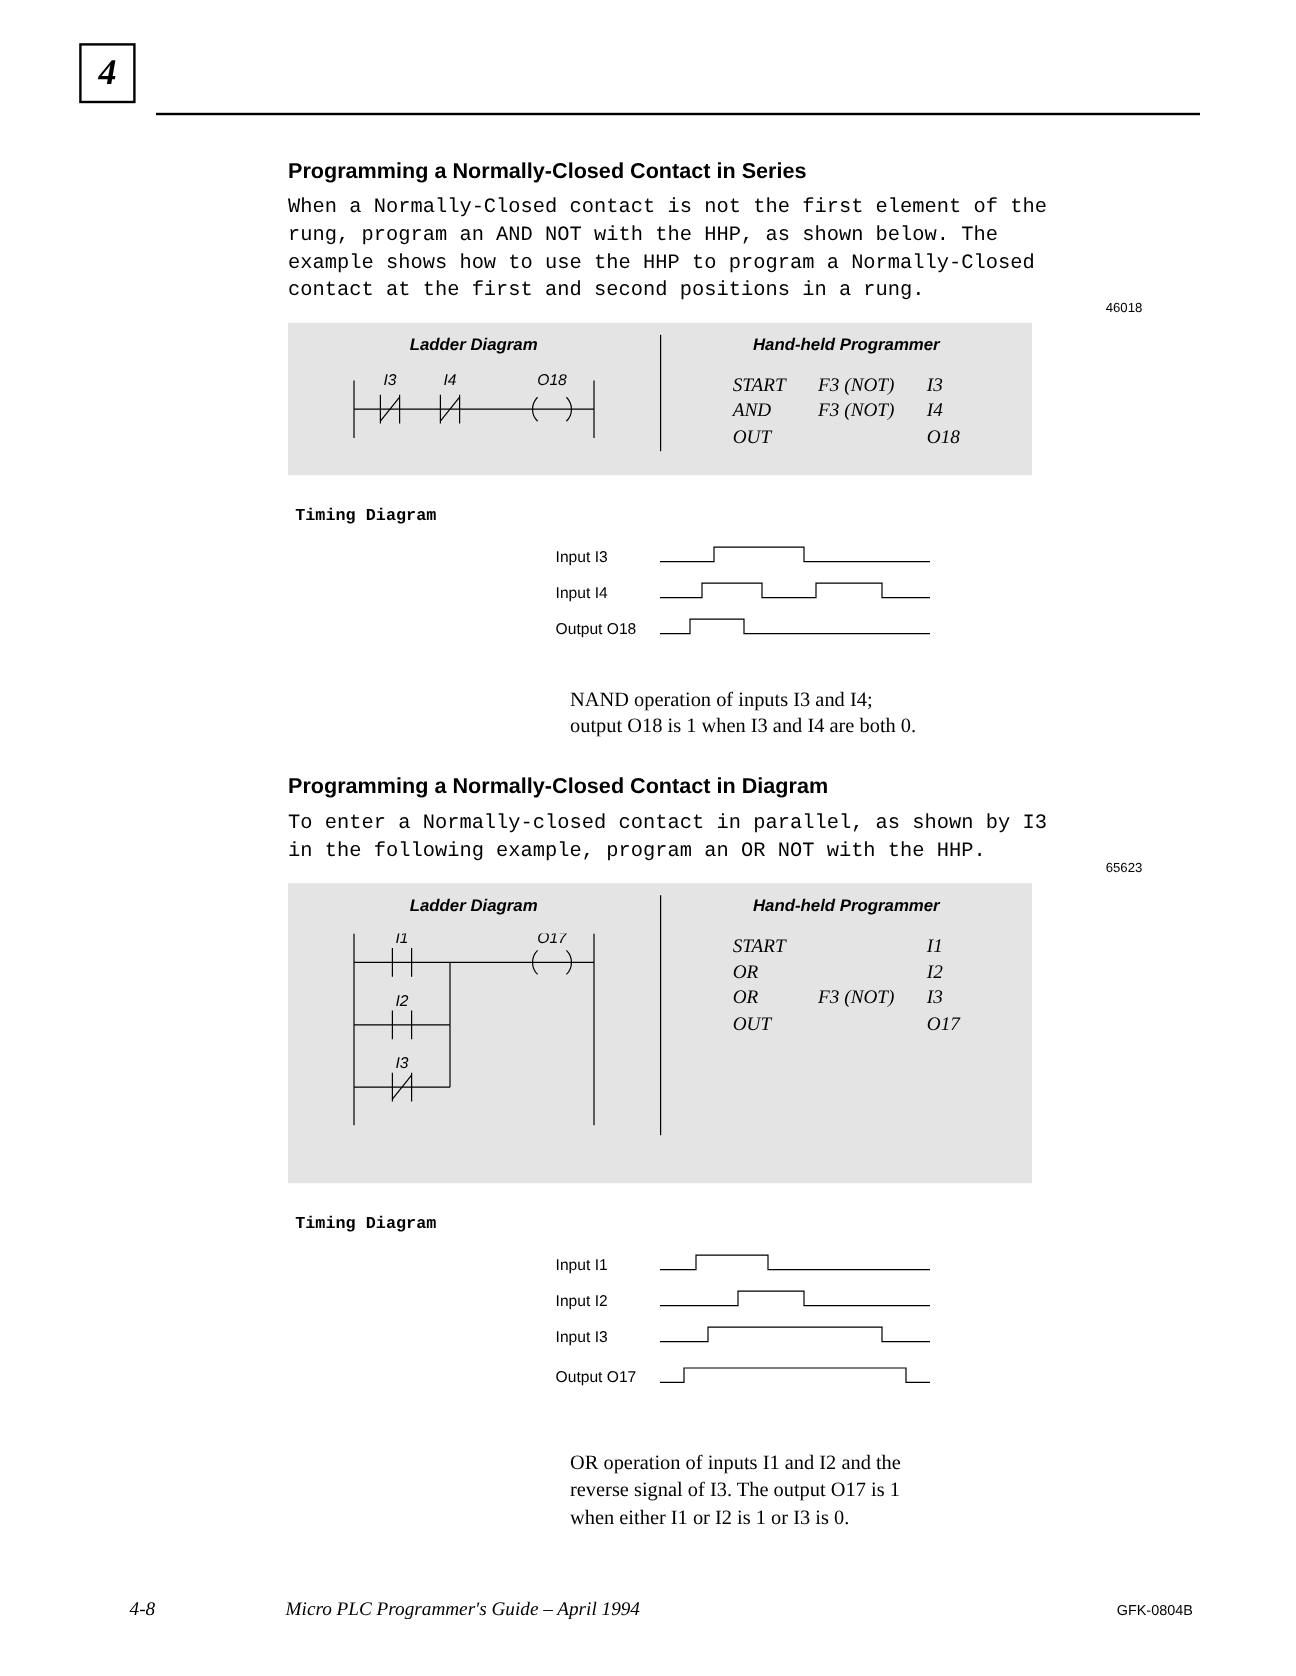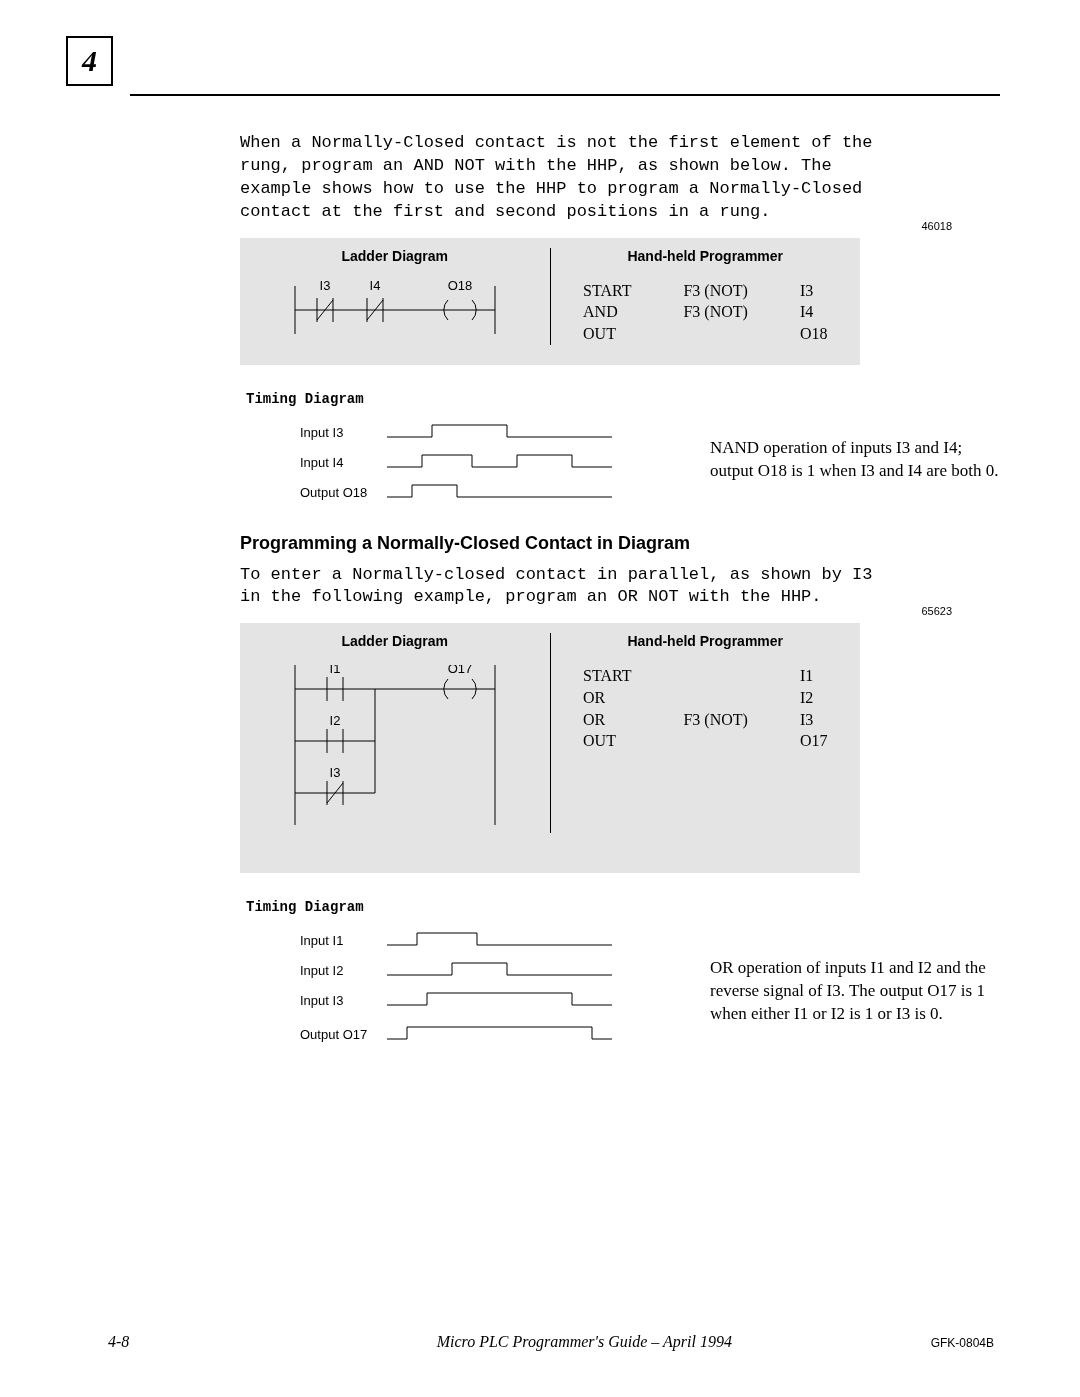--- a/index.html
+++ b/index.html
@@ -71,20 +71,21 @@
     padding: 10px 0 20px 0;
     position: relative;
   }
   .cols {
     display: flex;
     width: 100%;
   }
   .half {
     width: 50%;
     position: relative;
+    font-style: italic;
   }
   .vsep {
     border-right: 1px solid #000;
   }
   .col-title {
     text-align: center;
     font-family: Arial, sans-serif;
     font-weight: bold;
     font-size: 14px;
     margin-bottom: 16px;
@@ -92,38 +93,39 @@
   .ladder-svg, .timing-svg {
     display: block;
     margin: 0 auto;
   }
   .ladder-label {
     font-family: Arial, sans-serif;
     font-size: 13px;
   }
   .hhp {
     display: flex;
-    gap: 52px;
+    gap: 27px;
     justify-content: center;
     margin-top: 8px;
     font-family: "Book Antiqua", Palatino, serif;
     font-size: 16px;
   }
   .hhp div { line-height: 1.35; }
   .sub-title {
     font-family: Liberation Mono, monospace;
     font-weight: bold;
     font-size: 14px;
     margin: 26px 0 8px 6px;
   }
   .timing-block {
     display: flex;
     align-items: center;
     gap: 36px;
     margin-top: 0;
+    flex-direction: column;
   }
   .timing-desc {
     font-family: "Book Antiqua", Palatino, serif;
     font-size: 17px;
     line-height: 1.35;
     max-width: 290px;
   }
   .tlabel {
     font-family: Arial, sans-serif;
     font-size: 13px;
@@ -139,21 +141,20 @@
   }
   .foot-pg {
     font-style: italic;
     font-size: 16px;
     width: 130px;
   }
   .foot-title {
     font-style: italic;
     font-size: 16px;
     flex: 1;
-    text-align: center;
   }
   .foot-code {
     font-family: Arial, sans-serif;
     font-size: 12px;
   }
   .big2 {
     height: 220px;
   }
 </style>
 </head>
@@ -162,20 +163,21 @@
 <div class="page">
 
   <div class="pg-num-box">
     <span>4</span>
   </div>
 
   <div class="hr"></div>
 
   <div class="content">
 
+    <h3 class="section">Programming  a  Normally-Closed Contact in Series</h3>
     <p class="body">When a Normally-Closed contact is not the first element of the rung, program an AND  NOT  with the HHP, as shown below. The example shows how to use the HHP to program a Normally-Closed contact at the first and second positions in a rung.</p>
 
     <div class="fig">
       <div class="fig-id">46018</div>
       <div class="gray">
         <div class="cols">
           <div class="half vsep">
             <div class="col-title">Ladder Diagram</div>
             <svg class="ladder-svg" width="260" height="60">
 

